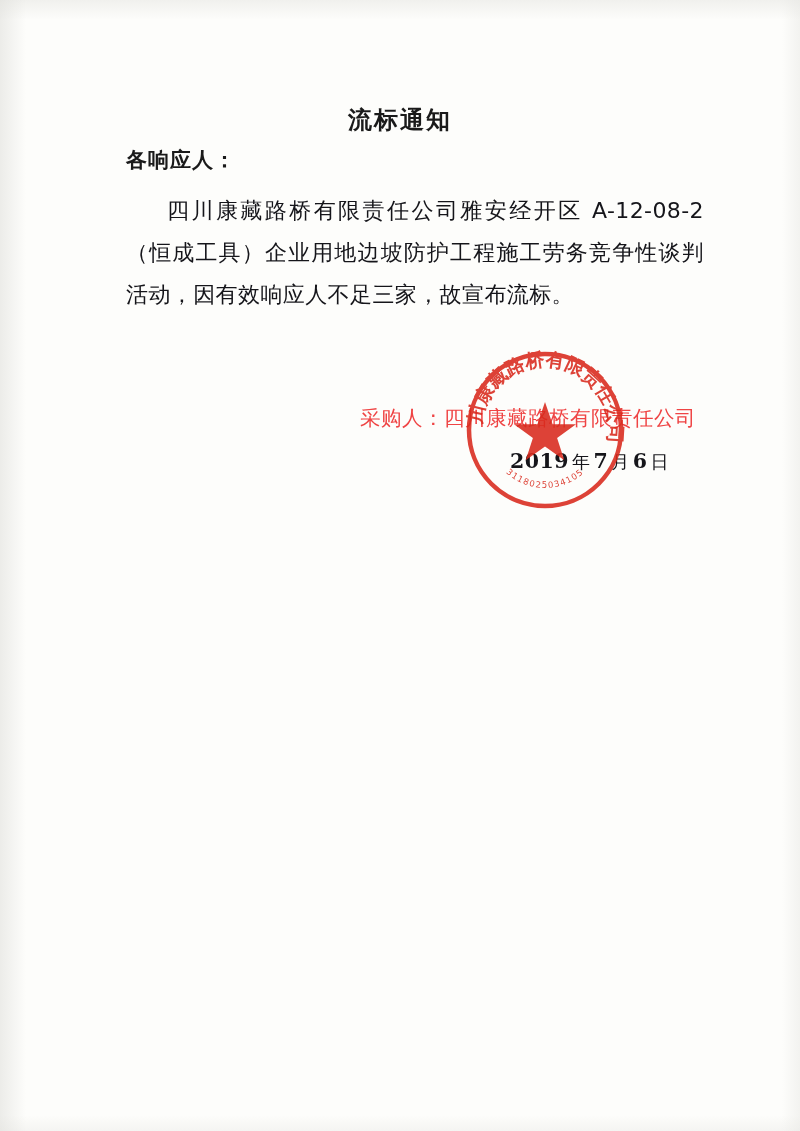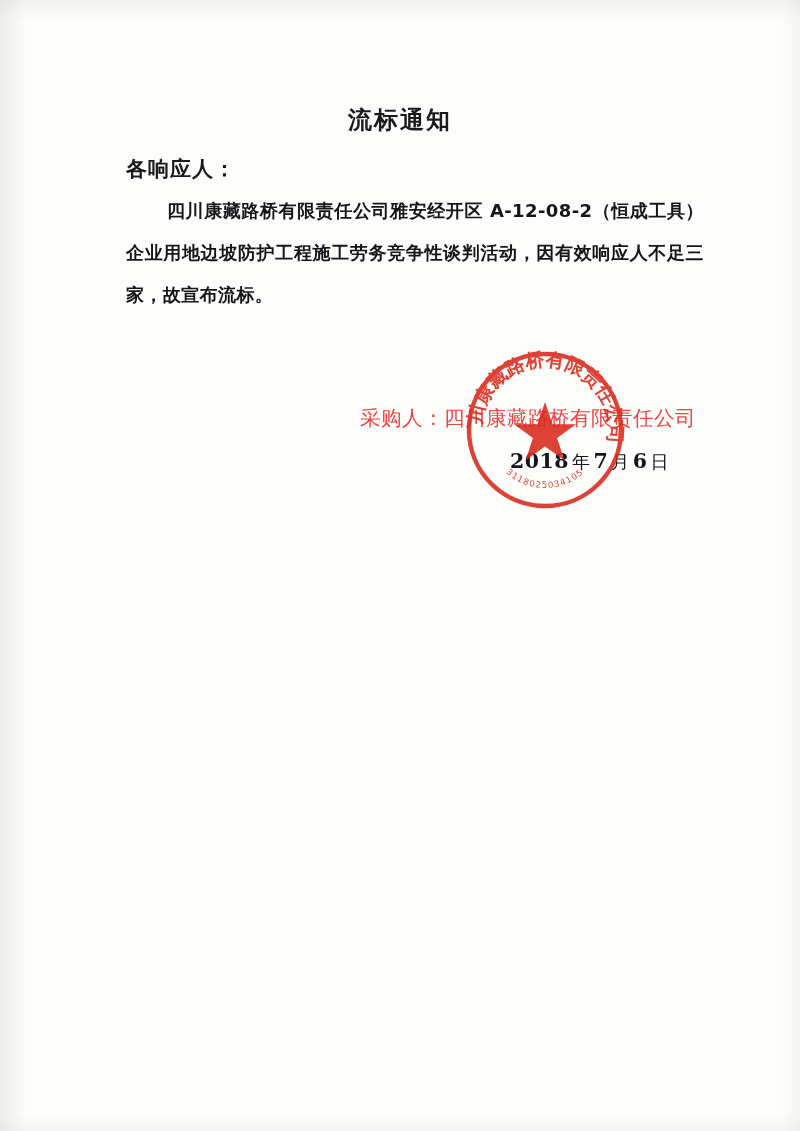--- a/index.html
+++ b/index.html
@@ -43,41 +43,40 @@
     width: 800px;
     text-align: center;
     font-size: 24px;
     font-weight: bold;
     letter-spacing: 2px;
     color: #1a1a1a;
     font-family: "DejaVu Sans", "Liberation Sans", sans-serif;
   }
   .salutation {
     position: absolute;
-    top: 155px;
+    top: 146px;
     left: 126px;
     font-size: 21px;
     font-weight: bold;
     color: #1a1a1a;
     letter-spacing: 1px;
     font-family: "DejaVu Sans", "Liberation Sans", sans-serif;
   }
   .para {
     position: absolute;
     top: 190px;
     left: 126px;
     width: 578px;
-    font-size: 18px;
+    font-size: 22px;
     line-height: 42px;
     color: #15151a;
     text-align: justify;
     text-indent: 41px;
     letter-spacing: 0.4px;
     font-family: "DejaVu Sans", "Liberation Sans", sans-serif;
-    font-weight: bold;
   }
   .sign-block {
     position: absolute;
     top: 404px;
     left: 0;
     width: 800px;
   }
   .sign-line {
     position: absolute;
     top: 0;
@@ -154,21 +153,21 @@
 
     <div class="salutation">各响应人：</div>
 
     <div class="para">四川康藏路桥有限责任公司雅安经开区 A-12-08-2（恒成工具）企业用地边坡防护工程施工劳务竞争性谈判活动，因有效响应人不足三家，故宣布流标。</div>
 
     <div class="sign-block">
       <div class="sign-line">
         <span>采购人：</span><span>四川康藏路桥有限责任公司</span>
       </div>
       <div class="date-line">
-        <span class="num">2018</span><span class="cn">年</span><span class="num">7</span><span class="cn">月</span><span class="num">6</span><span class="cn">日</span>
+        <span class="num">2019</span><span class="cn">年</span><span class="num">7</span><span class="cn">月</span><span class="num">6</span><span class="cn">日</span>
       </div>
     </div>
 
     <div class="seal">
       <svg viewBox="0 0 180 180" xmlns="http://www.w3.org/2000/svg">
         <defs>
           <path id="ringpath" d="M 90,90 m -64,0 a 64,64 0 1,1 128,0 a 64,64 0 1,1 -128,0"></path>
           <path id="codepath" d="M 90,90 m -58,0 a 58,58 0 0,0 116,0"></path>
         </defs>
         <circle class="seal-ring" cx="90" cy="90" r="76"></circle>

